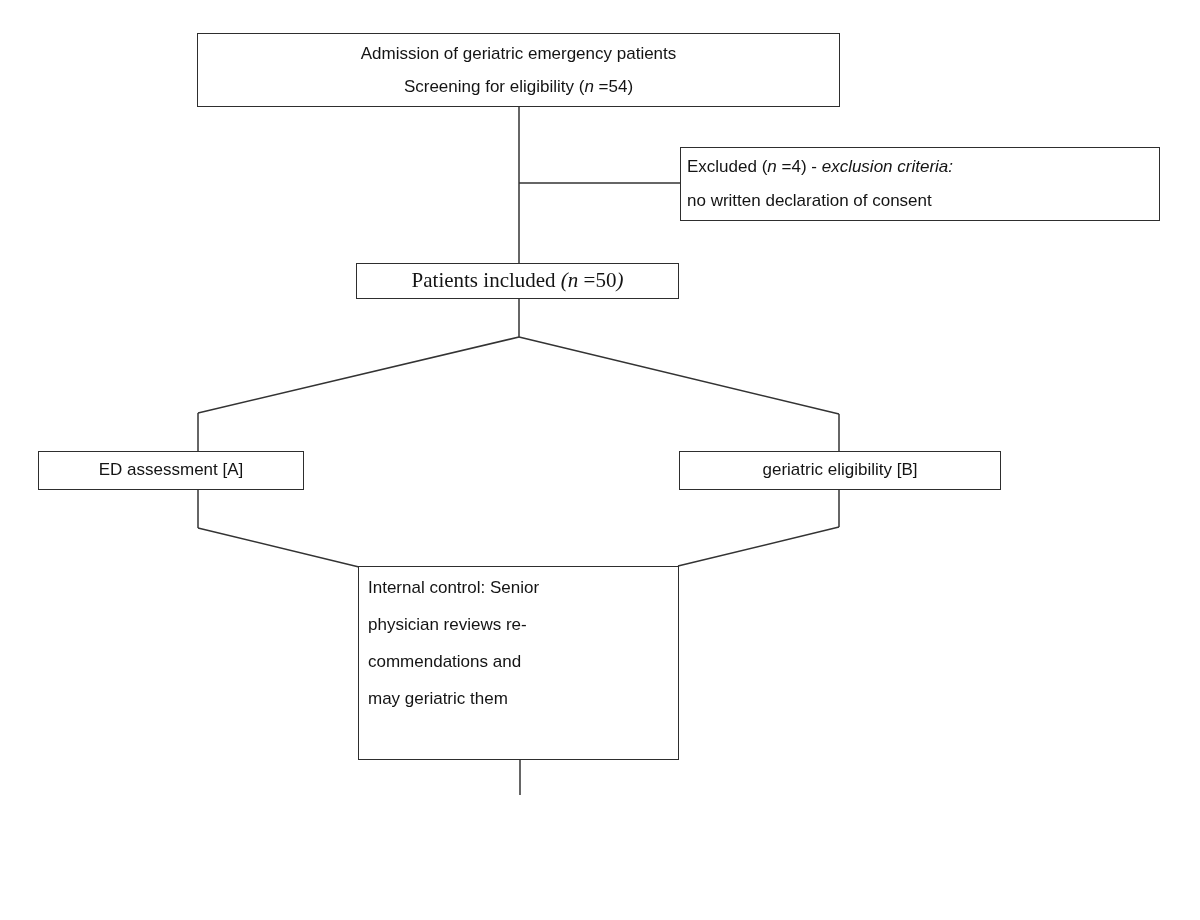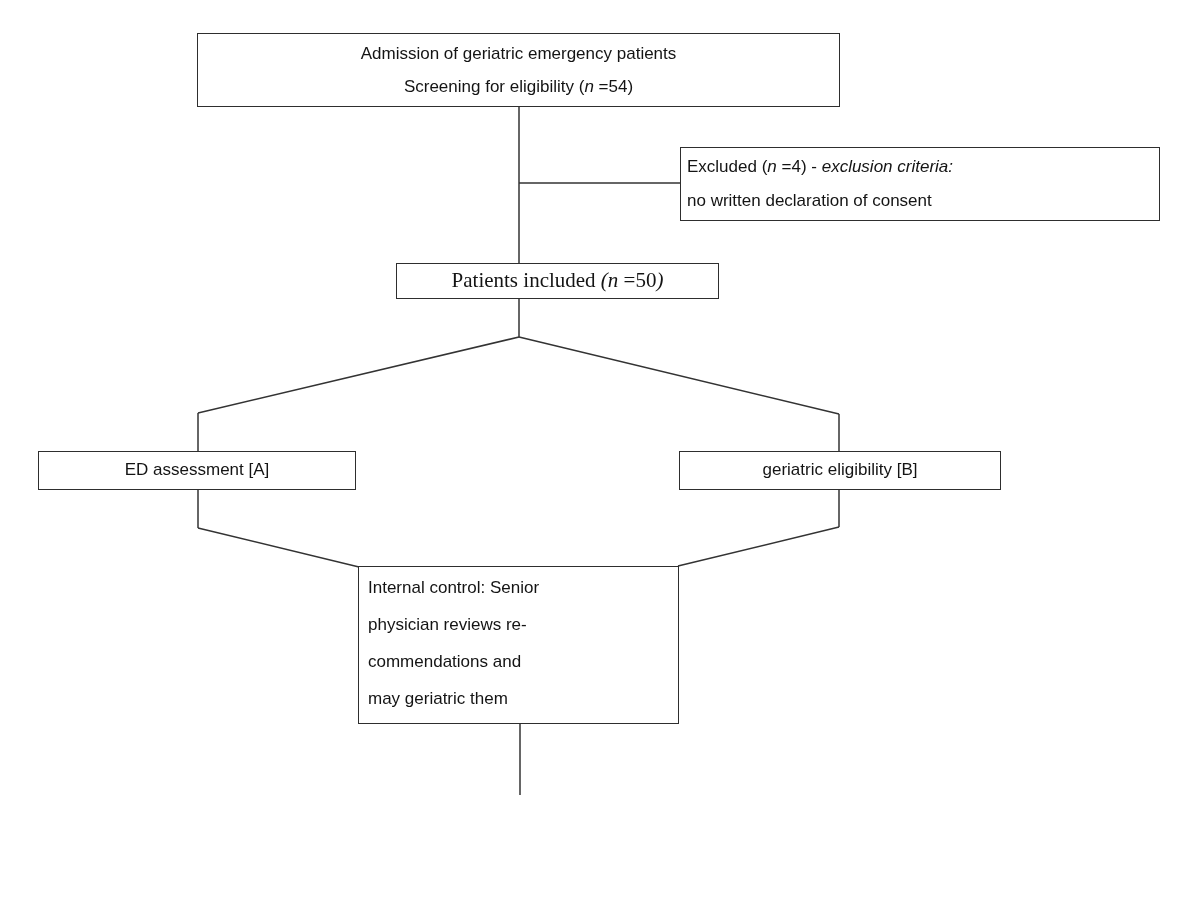--- a/index.html
+++ b/index.html
@@ -37,32 +37,32 @@
     left: 197px; top: 33px; width: 643px; height: 74px;
     padding-top: 3px; line-height: 33px;
   }
   .box-excluded {
     left: 680px; top: 147px; width: 480px; height: 74px;
     padding: 2px 6px; line-height: 34px;
   }
   .box-included {
     left: 356px; top: 263px; width: 323px; height: 36px;
     font-family: "Liberation Serif", serif;
-    font-size: 21px; line-height: 33px; margin-left: 40px;
+    font-size: 21px; line-height: 33px;
   }
   .box-ed {
-    left: 38px; top: 451px; width: 318px; height: 39px;
+    left: 38px; top: 451px; width: 266px; height: 39px;
     line-height: 36px;
   }
   .box-geriatric {
     left: 679px; top: 451px; width: 322px; height: 39px;
     line-height: 36px;
   }
   .box-internal {
-    left: 358px; top: 566px; width: 321px; height: 158px;
+    left: 358px; top: 566px; width: 321px; height: 194px;
     padding: 2px 9px; line-height: 37px;
   }
   .box-inpatient {
     left: 358px; top: 794px; width: 320px; height: 77px;
     padding: 1px 9px; line-height: 37px;
   }
 </style>
 </head>
 <body>
 

